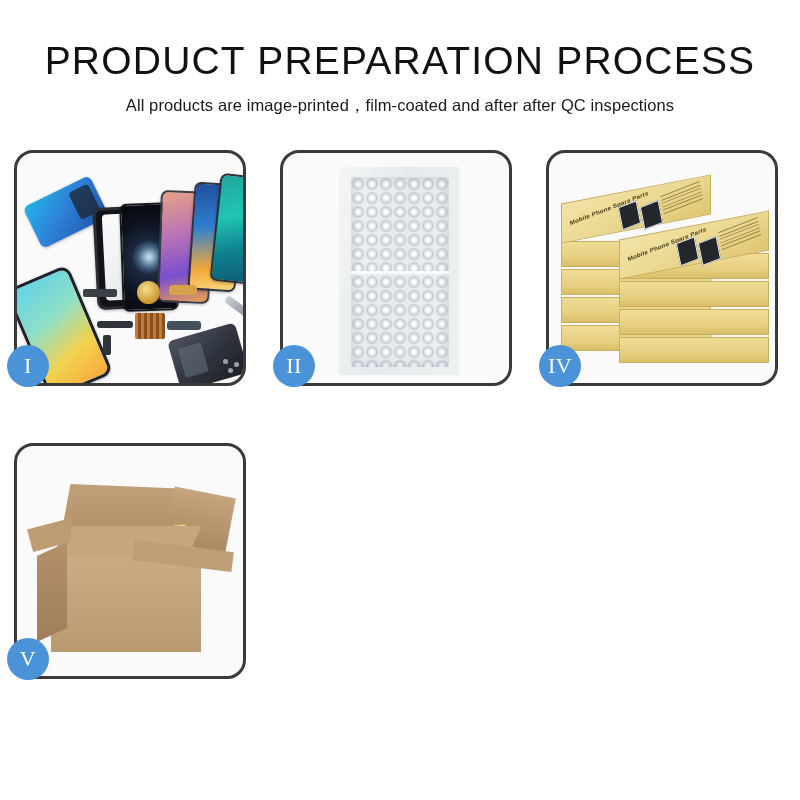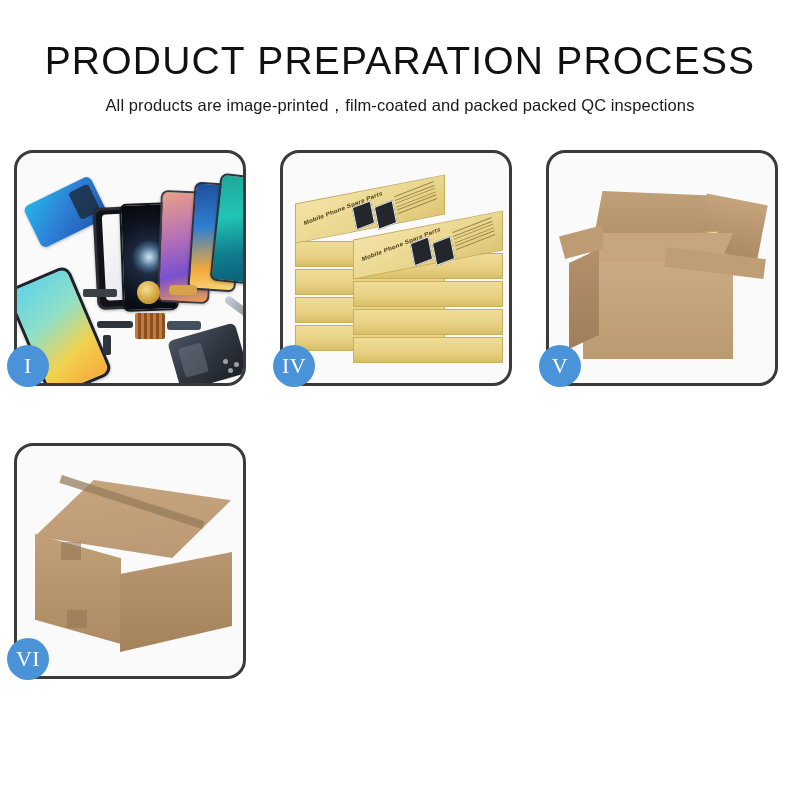--- a/index.html
+++ b/index.html
@@ -239,21 +239,21 @@
     background:rgba(150,124,92,.75);transform:rotate(18deg);
   }
   .tab1{position:absolute;left:44px;top:96px;width:20px;height:18px;background:rgba(140,114,82,.55);}
   .tab2{position:absolute;left:50px;top:164px;width:20px;height:18px;background:rgba(140,114,82,.5);}
 </style>
 </head>
 <body>
 
 <div class="header">
   <div class="title">PRODUCT PREPARATION PROCESS</div>
-  <div class="subtitle">All products are image-printed，film-coated and packed packed QC inspections</div>
+  <div class="subtitle">All products are image-printed，film-coated and after after QC inspections</div>
 </div>
 
 <div class="grid">
 
   <div class="cell">
     <div class="panel">
       <div class="scene">
         <div class="ph flexblue"></div>
         <div class="ph protector"></div>
         <div class="ph darkscr"></div>
@@ -273,20 +273,31 @@
         <div class="screws">
           <i style="left:0;top:0"></i>
             <i style="left:11px;top:3px"></i>
             <i style="left:5px;top:9px"></i>
         </div>
       </div>
     </div>
     <div class="badge">I</div>
   </div>
 
+  <div class="cell">
+    <div class="panel">
+      <div class="scene">
+        <div class="pouch">
+          <div class="bubbles"></div>
+          <div class="pouchseam"></div>
+        </div>
+      </div>
+    </div>
+    <div class="badge">II</div>
+  </div>
 
 
   <div class="cell">
     <div class="panel">
       <div class="scene">
         <div class="stack">
           <div class="sbox" style="left:4px;top:150px;"></div>
           <div class="sbox" style="left:4px;top:122px;"></div>
           <div class="sbox" style="left:4px;top:94px;"></div>
           <div class="sbox" style="left:4px;top:66px;"></div>
@@ -344,27 +355,14 @@
         <div class="cartontop"></div>
         <div class="cartonbody"></div>
         <div class="cartonleft"></div>
         <div class="flapleft"></div>
         <div class="flapfront"></div>
       </div>
     </div>
     <div class="badge">V</div>
   </div>
 
-  <div class="cell">
-    <div class="panel">
-      <div class="scene">
-        <div class="seal-top"></div>
-        <div class="tapeline"></div>
-        <div class="seal-front"></div>
-        <div class="seal-side"></div>
-        <div class="tab1"></div>
-        <div class="tab2"></div>
-      </div>
-    </div>
-    <div class="badge">VI</div>
-  </div>
 
 </div>
 
 </body></html>

